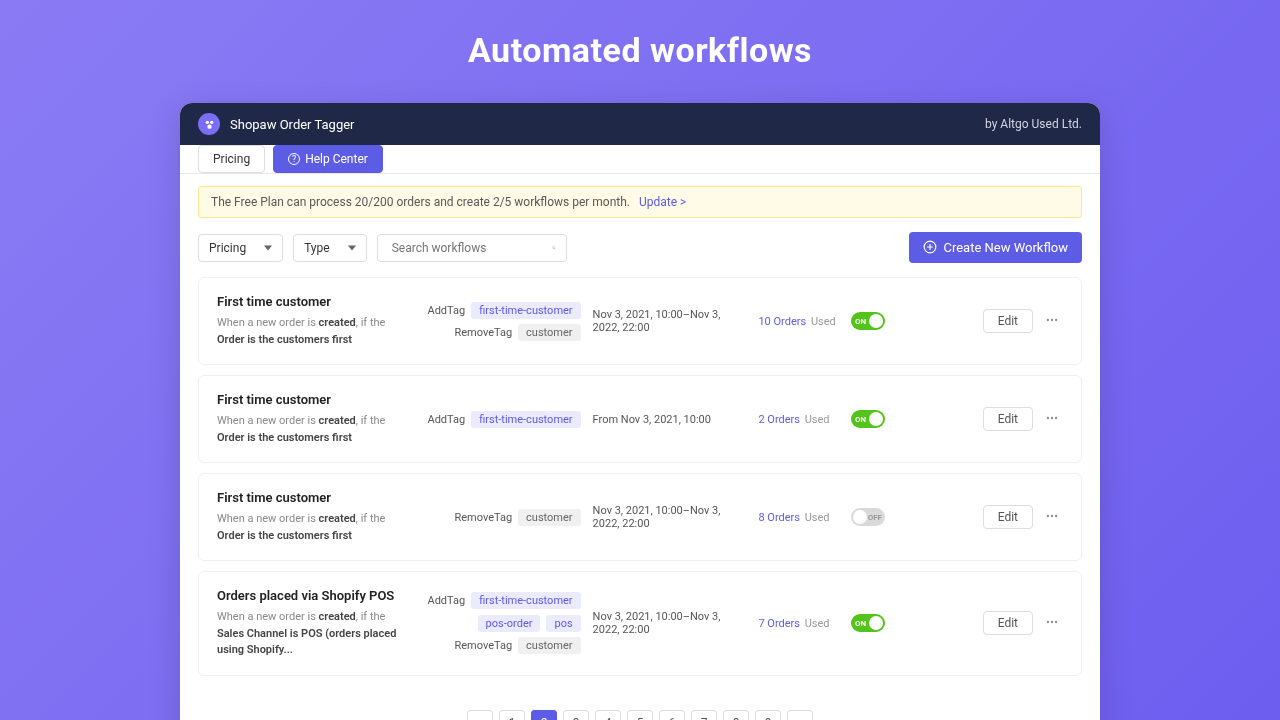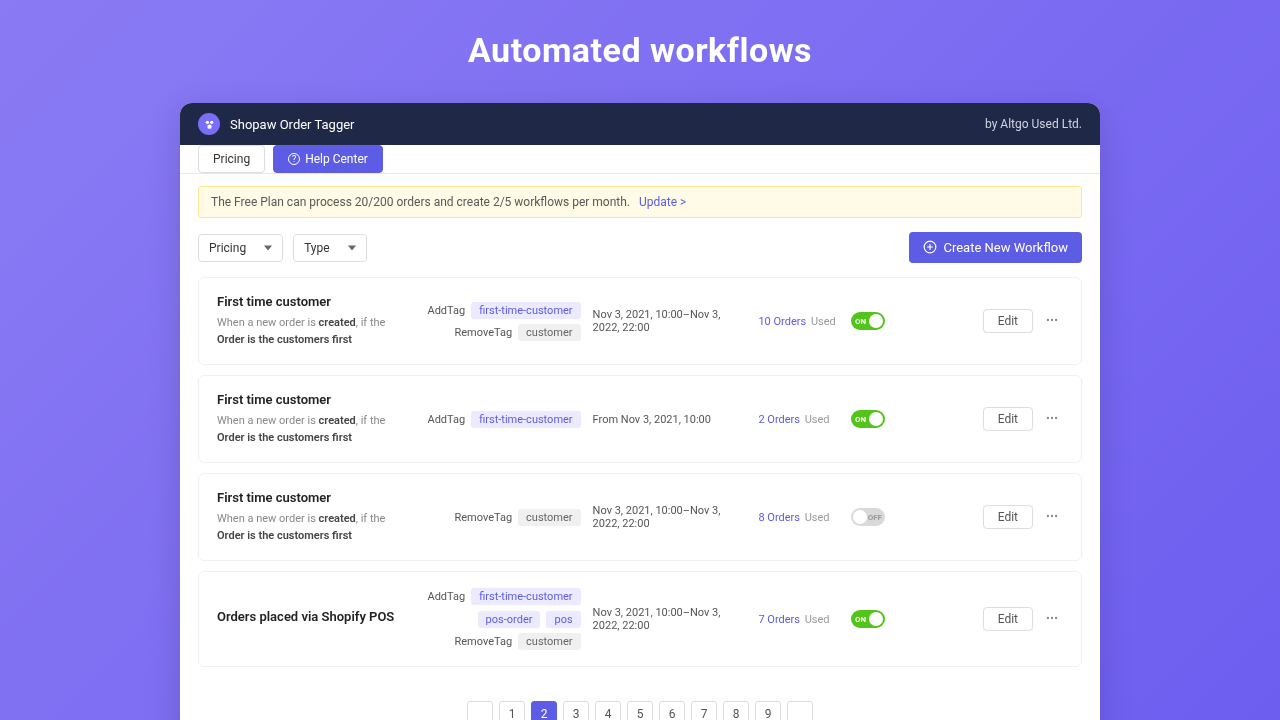--- a/index.html
+++ b/index.html
@@ -103,20 +103,27 @@
         <svg viewBox="0 0 10 6">
             <path d="M0 0l5 6 5-6z"></path>
           </svg>
       </div>
       <div class="dropdown">
         <span>Type</span>
         <svg viewBox="0 0 10 6">
             <path d="M0 0l5 6 5-6z"></path>
           </svg>
       </div>
+      <div class="search-wrap">
+        <input type="text" placeholder="Search workflows" style="">
+        <svg viewBox="0 0 24 24" stroke-width="2">
+            <circle cx="10" cy="10" r="7"></circle>
+            <line x1="21" y1="21" x2="15" y2="15"></line>
+          </svg>
+      </div>
     </div>
     <button class="create-btn">
       <svg viewBox="0 0 24 24" stroke-width="2">
           <circle cx="12" cy="12" r="10"></circle>
           <line x1="12" y1="7" x2="12" y2="17"></line>
           <line x1="7" y1="12" x2="17" y2="12"></line>
         </svg>
       <span>Create New Workflow</span>
     </button>
   </div>
@@ -206,20 +213,21 @@
           <span class="more-btn"><svg viewBox="0 0 24 24">
               <circle cx="5" cy="12" r="2"></circle>
               <circle cx="12" cy="12" r="2"></circle>
               <circle cx="19" cy="12" r="2"></circle>
             </svg></span>
         </div>
       </div>
       <div class="row">
         <div>
           <div class="row-title">Orders placed via Shopify POS</div>
+          <div class="row-desc">When a new order is <b>created</b>, if the <b>Sales Channel is POS (orders placed using Shopify...</b></div>
         </div>
         <div class="tag-lines">
           <div class="tag-line">
             <span class="tag-label">AddTag</span>
             <span class="tag-pill">first-time-customer</span>
             <span class="tag-pill">pos-order</span>
             <span class="tag-pill">pos</span>
           </div>
           <div class="tag-line">
             <span class="tag-label">RemoveTag</span>

